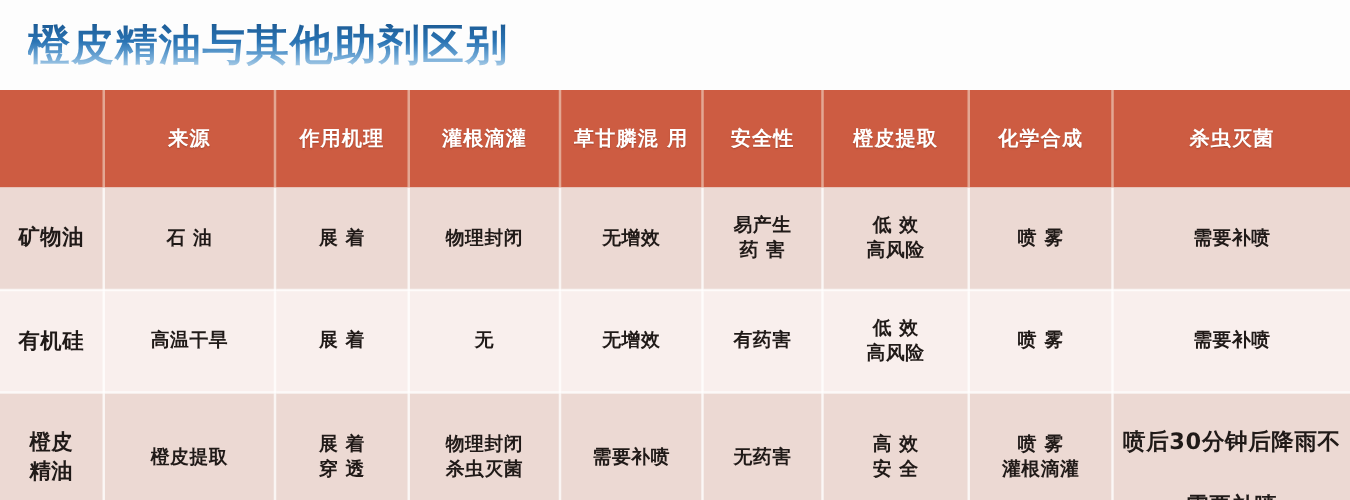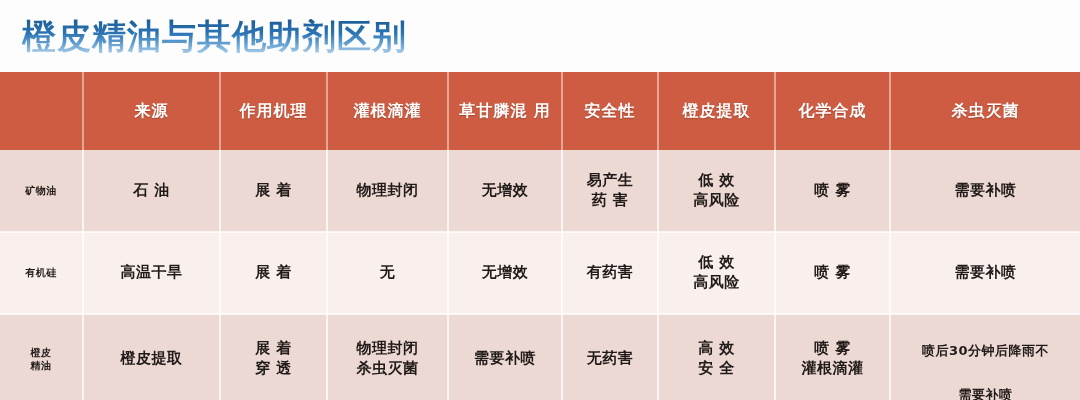--- a/index.html
+++ b/index.html
@@ -91,23 +91,23 @@
     color:#201a18;
     font-size:15px;
     font-weight:bold;
     letter-spacing:.5px;
     border-right:2px solid rgba(255,255,255,.72);
     border-bottom:2px solid rgba(255,255,255,.72);
   }
   .tbl tbody td:last-child{border-right:none;}
   .tbl tbody tr:last-child td{border-bottom:none;}
 
-  .tbl tbody td.first-col{font-size:10px;}
+  .tbl tbody td.first-col{font-size:17px;}
   td .l{display:block;white-space:nowrap;}
-  .small{font-size:13px;margin-top:27px;}
+  .small{font-size:18px;margin-top:27px;}
 </style>
 </head>
 <body>
 
 <div class="page">
 
   <div class="title-bar">
     <div class="title-text">橙皮精油与其他助剂区别</div>
   </div>
 

